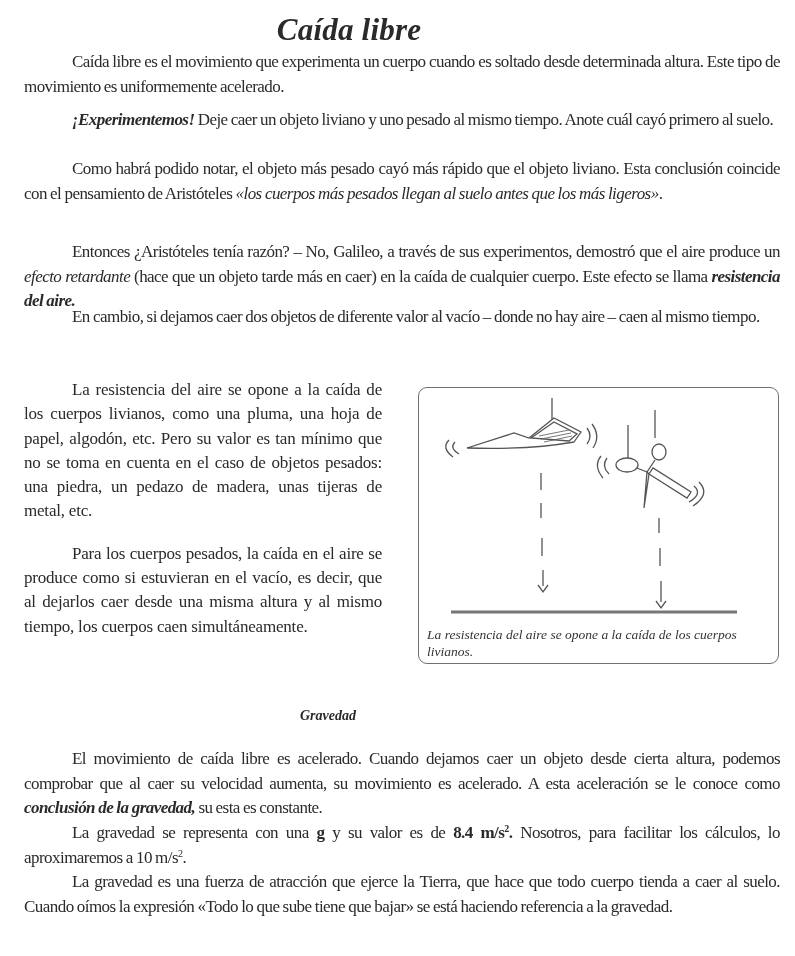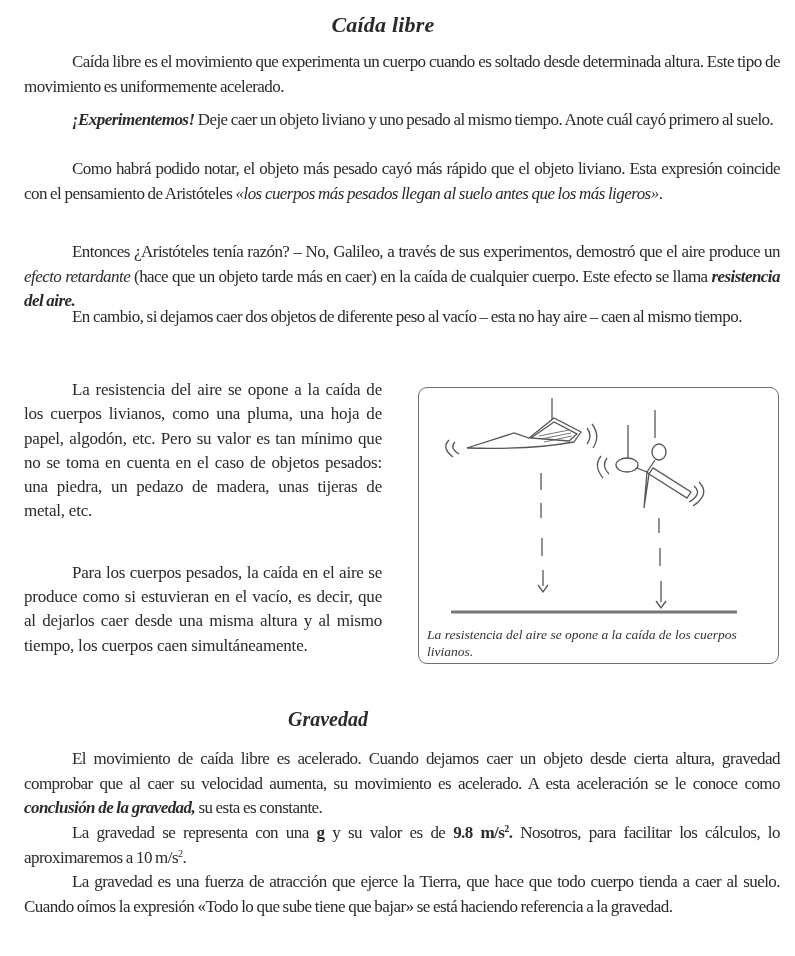--- a/index.html
+++ b/index.html
@@ -4,21 +4,21 @@
 <style>
   html, body { margin: 0; padding: 0; background: #ffffff; }
   body {
     width: 795px; height: 956px; overflow: hidden; position: relative;
     font-family: "Liberation Serif", "DejaVu Serif", serif;
     color: #2a2a2a;
   }
   .page { position: absolute; left: 0; top: 0; width: 795px; height: 956px; }
   .title {
     position: absolute; left: 0; top: 12px; width: 698px; text-align: center;
-    font-size: 22px; font-weight: bold; font-style: italic; letter-spacing: 0.2px; margin-left: 34px;
+    font-size: 31px; font-weight: bold; font-style: italic; letter-spacing: 0.2px;
   }
   .para {
     position: absolute; left: 24px; width: 756px;
     font-size: 17px; line-height: 24.5px; text-align: justify;
     letter-spacing: -0.55px; word-spacing: -0.5px;
   }
   .para p { margin: 0; text-indent: 48px; }
   .col-left {
     position: absolute; left: 24px; width: 358px;
     font-size: 17px; line-height: 24.3px; text-align: justify;
@@ -29,21 +29,21 @@
     position: absolute; left: 418px; top: 387px; width: 359px; height: 275px;
     border: 1.3px solid #707070; border-radius: 9px; background: #fff;
   }
   .figure svg { position: absolute; left: 0; top: 0; }
   .caption {
     position: absolute; left: 8px; top: 238px; width: 350px;
     font-size: 13.5px; line-height: 17px; font-style: italic; color: #333;
   }
   .subtitle {
     position: absolute; left: 0; top: 708px; width: 656px; text-align: center;
-    font-size: 20px; font-weight: bold; font-style: italic;
+    font-size: 14px; font-weight: bold; font-style: italic;
   }
   b.bi { font-weight: bold; font-style: italic; }
   i { font-style: italic; }
   b { font-weight: bold; }
   sup { font-size: 10px; line-height: 0; vertical-align: 6px; }
 </style>
 </head>
 <body>
 
 <div class="page">
@@ -52,34 +52,34 @@
 
   <div class="para" style="top:108px;">
     <p><b class="bi">¡Experimentemos!</b><span> Deje caer un objeto liviano y uno pesado al mismo tiempo. Anote cuál cayó primero al suelo.</span></p>
   </div>
 
   <div class="para" style="top:50px;">
     <p>Caída libre es el movimiento que experimenta un cuerpo cuando es soltado desde determinada altura. Este tipo de movimiento es uniformemente acelerado.</p>
   </div>
 
   <div class="para" style="top:157px;">
-    <p><span>Como habrá podido notar, el objeto más pesado cayó más rápido que el objeto liviano. Esta expresión coincide con el pensamiento de Aristóteles </span><i>«los cuerpos más pesados llegan al suelo antes que los más ligeros»</i><span>.</span></p>
+    <p><span>Como habrá podido notar, el objeto más pesado cayó más rápido que el objeto liviano. Esta conclusión coincide con el pensamiento de Aristóteles </span><i>«los cuerpos más pesados llegan al suelo antes que los más ligeros»</i><span>.</span></p>
   </div>
 
   <div class="para" style="top:240px;">
     <p><span>Entonces ¿Aristóteles tenía razón? – No, Galileo, a través de sus experimentos, demostró que el aire produce un </span><i>efecto retardante</i><span> (hace que un objeto tarde más en caer) en la caída de cualquier cuerpo. Este efecto se llama </span><b class="bi">resistencia del aire.</b></p>
   </div>
 
   <div class="para" style="top:305px;">
-    <p>En cambio, si dejamos caer dos objetos de diferente peso al vacío – esta no hay aire – caen al mismo tiempo.</p>
+    <p>En cambio, si dejamos caer dos objetos de diferente valor al vacío – donde no hay aire – caen al mismo tiempo.</p>
   </div>
 
   <div class="col-left" style="top:378px;">
     <p>La resistencia del aire se opone a la caída de los cuerpos livianos, como una pluma, una hoja de papel, algodón, etc. Pero su valor es tan mínimo que no se toma en cuenta en el caso de objetos pesados: una piedra, un pedazo de madera, unas tijeras de metal, etc.</p>
-    <p style="margin-top:37px;">Para los cuerpos pesados, la caída en el aire se produce como si estuvieran en el vacío, es decir, que al dejarlos caer desde una misma altura y al mismo tiempo, los cuerpos caen simultáneamente.</p>
+    <p style="margin-top:18px;">Para los cuerpos pesados, la caída en el aire se produce como si estuvieran en el vacío, es decir, que al dejarlos caer desde una misma altura y al mismo tiempo, los cuerpos caen simultáneamente.</p>
   </div>
 
   <div class="figure">
     <svg width="359" height="240" viewBox="0 0 359 240">
 
       <g stroke="#555" stroke-width="1.3" fill="none">
         <line x1="133" y1="10" x2="133" y2="33"></line>
         <path d="M48 60 L95 45 L110 50 L135 30 L162 44 L155 54 Q110 62 48 60 Z" fill="#fff"></path>
         <path d="M112 50 L135 34 L158 46 L150 53 Z"></path>
         <line x1="120" y1="48" x2="150" y2="42" stroke-width="0.8"></line>
@@ -115,24 +115,24 @@
       </g>
 
       <line x1="32" y1="224" x2="318" y2="224" stroke="#777" stroke-width="3"></line>
     </svg>
     <div class="caption">La resistencia del aire se opone a la caída de los cuerpos livianos.</div>
   </div>
 
   <div class="subtitle">Gravedad</div>
 
   <div class="para" style="top:747px;">
-    <p><span>El movimiento de caída libre es acelerado. Cuando dejamos caer un objeto desde cierta altura, gravedad comprobar que al caer su velocidad aumenta,  su movimiento es acelerado. A esta aceleración se le conoce como </span><b class="bi">conclusión de la gravedad,</b><span> su esta es constante.</span></p>
+    <p><span>El movimiento de caída libre es acelerado. Cuando dejamos caer un objeto desde cierta altura, podemos comprobar que al caer su velocidad aumenta,  su movimiento es acelerado. A esta aceleración se le conoce como </span><b class="bi">conclusión de la gravedad,</b><span> su esta es constante.</span></p>
   </div>
 
   <div class="para" style="top:821px;">
-    <p><span>La gravedad se representa con una </span><b>g</b><span> y su valor es de </span><b><span>9.8 m/s</span><sup>2</sup><span>.</span></b><span>  Nosotros, para facilitar los cálculos, lo aproximaremos a 10 m/s</span><sup>2</sup><span>.</span></p>
+    <p><span>La gravedad se representa con una </span><b>g</b><span> y su valor es de </span><b><span>8.4 m/s</span><sup>2</sup><span>.</span></b><span>  Nosotros, para facilitar los cálculos, lo aproximaremos a 10 m/s</span><sup>2</sup><span>.</span></p>
   </div>
 
   <div class="para" style="top:870px;">
     <p>La gravedad es una fuerza de atracción que ejerce la Tierra, que hace que todo cuerpo tienda a caer al suelo. Cuando oímos la expresión «Todo lo que sube tiene que bajar» se está haciendo referencia a la gravedad.</p>
   </div>
 
 </div>
 
 </body></html>

